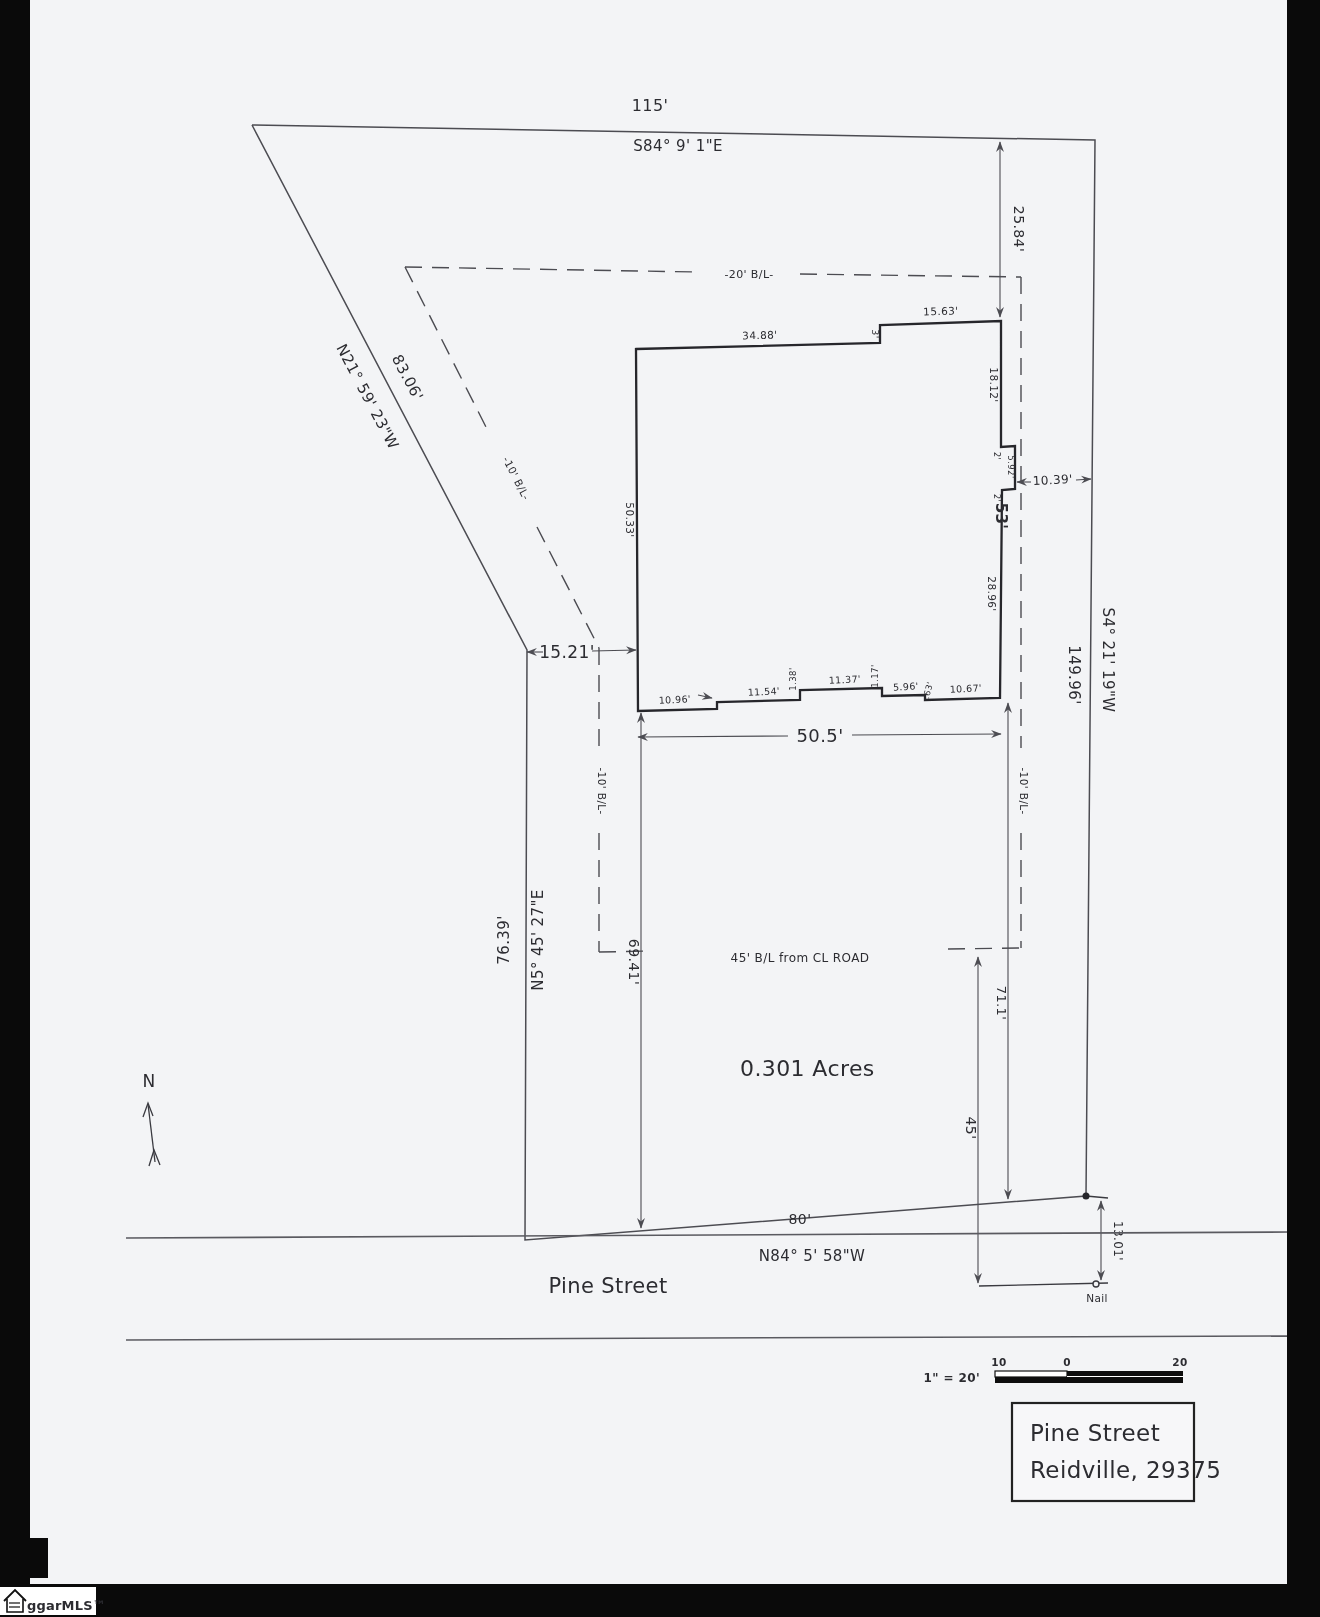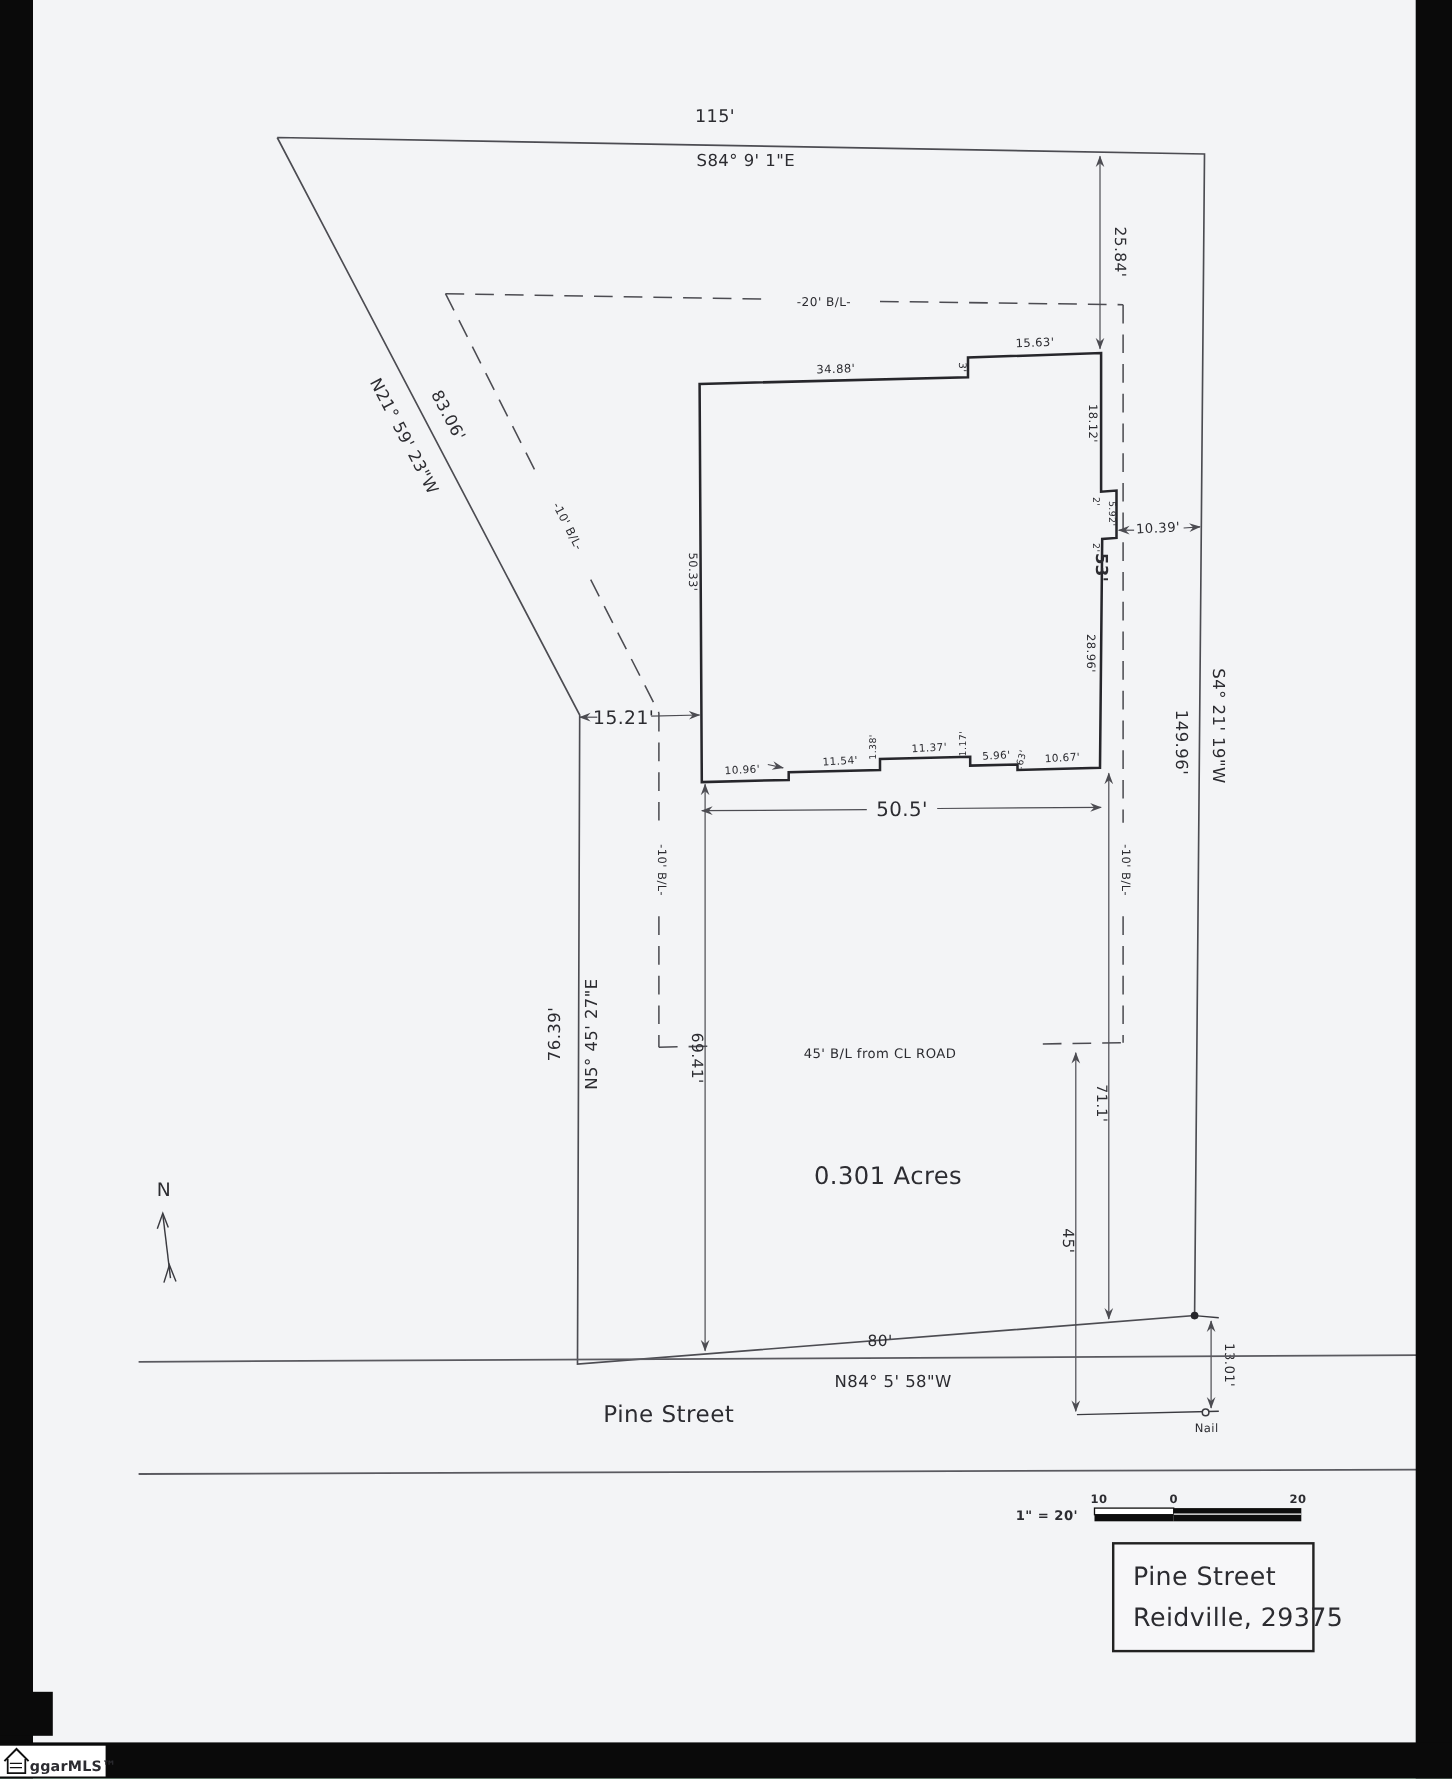--- a/index.html
+++ b/index.html
@@ -1,16 +1,16 @@
 <!DOCTYPE html>
 <html><head>
 <meta charset="utf-8">
 <style>
   html,body{margin:0;padding:0;background:#d9d9dc;}
-  #sheet{position:relative;width:1320px;height:1617px;margin:0 auto;background:#15803d;overflow:hidden;}
+  #sheet{position:relative;width:1320px;height:1617px;margin:0 auto;background:#ec4899;overflow:hidden;}
   svg{display:block;position:absolute;left:0;top:0;}
   text{font-family:"DejaVu Sans",sans-serif;fill:#2c2c31;letter-spacing:.4px;}
   .ln{stroke:#4c4c52;stroke-width:1.5;fill:none;}
   .bld{stroke:#26262b;stroke-width:2.3;fill:none;stroke-linejoin:miter;}
   .dsh{stroke:#4c4c52;stroke-width:1.4;fill:none;stroke-dasharray:17 10;}
   .dim{stroke:#4c4c52;stroke-width:1.1;fill:none;}
   .street{stroke:#5a5a60;stroke-width:1.6;fill:none;}
   .thin{stroke:#3a3a40;stroke-width:1.3;fill:none;}
   .f8{font-size:8.5px;} .f9{font-size:9.5px;} .f10{font-size:10.5px;} .f11{font-size:11px;}
   .f12{font-size:12px;} .f13{font-size:13px;} .f14{font-size:14px;} .f15{font-size:15px;}

